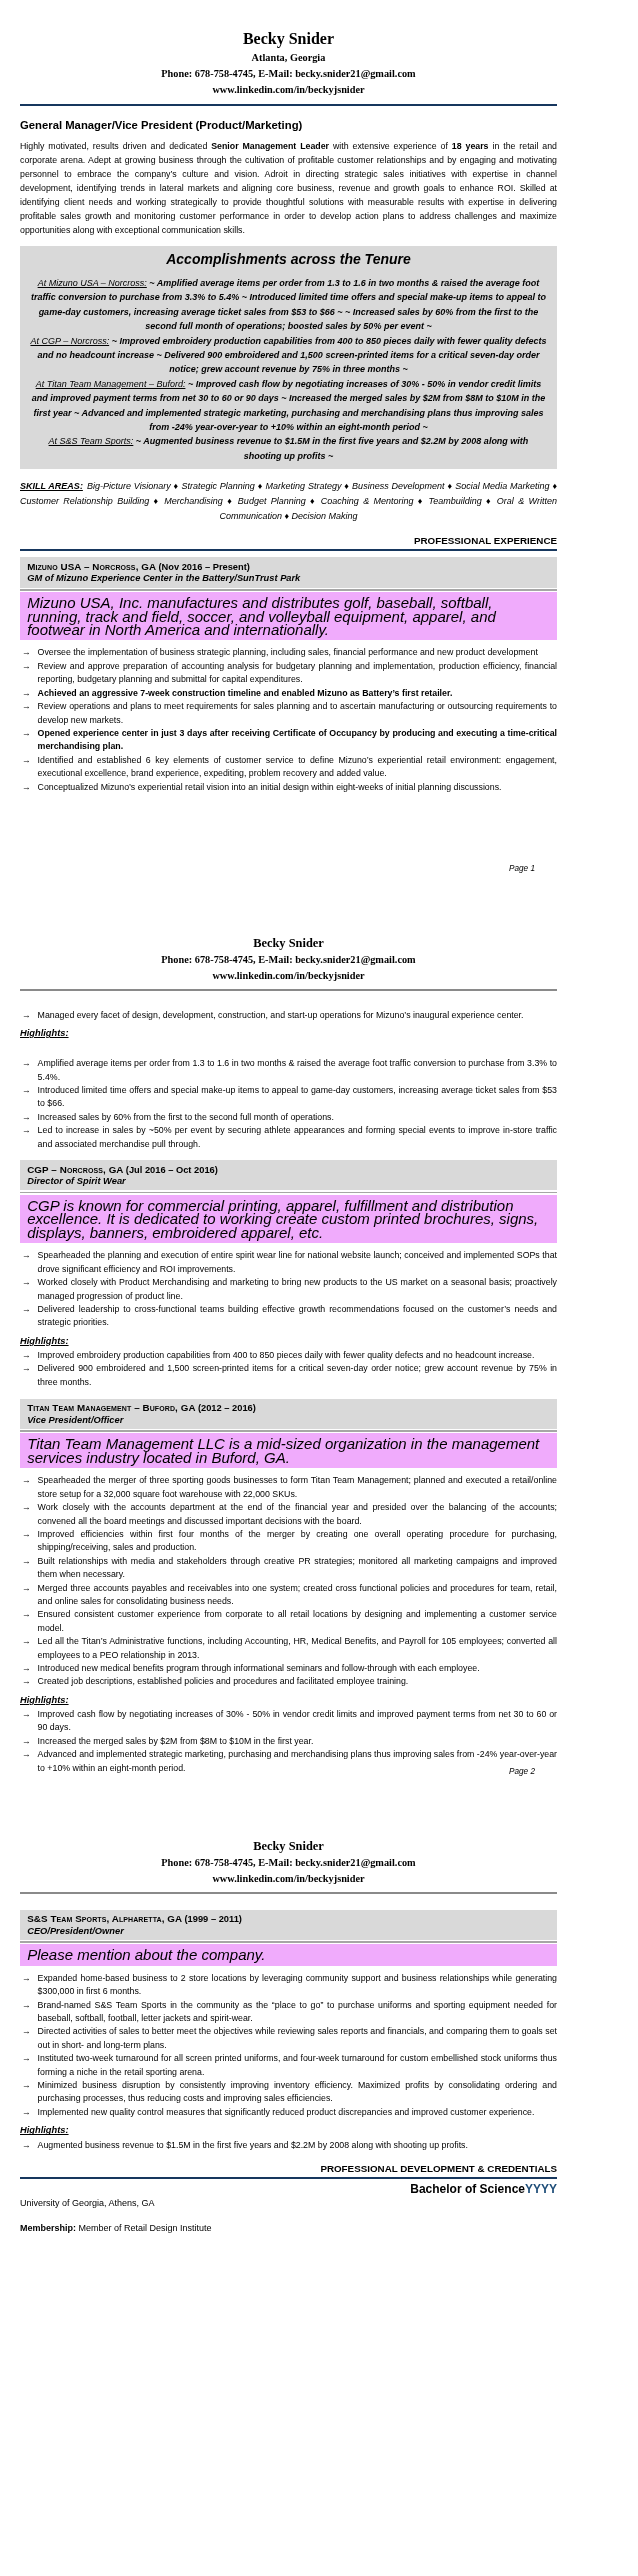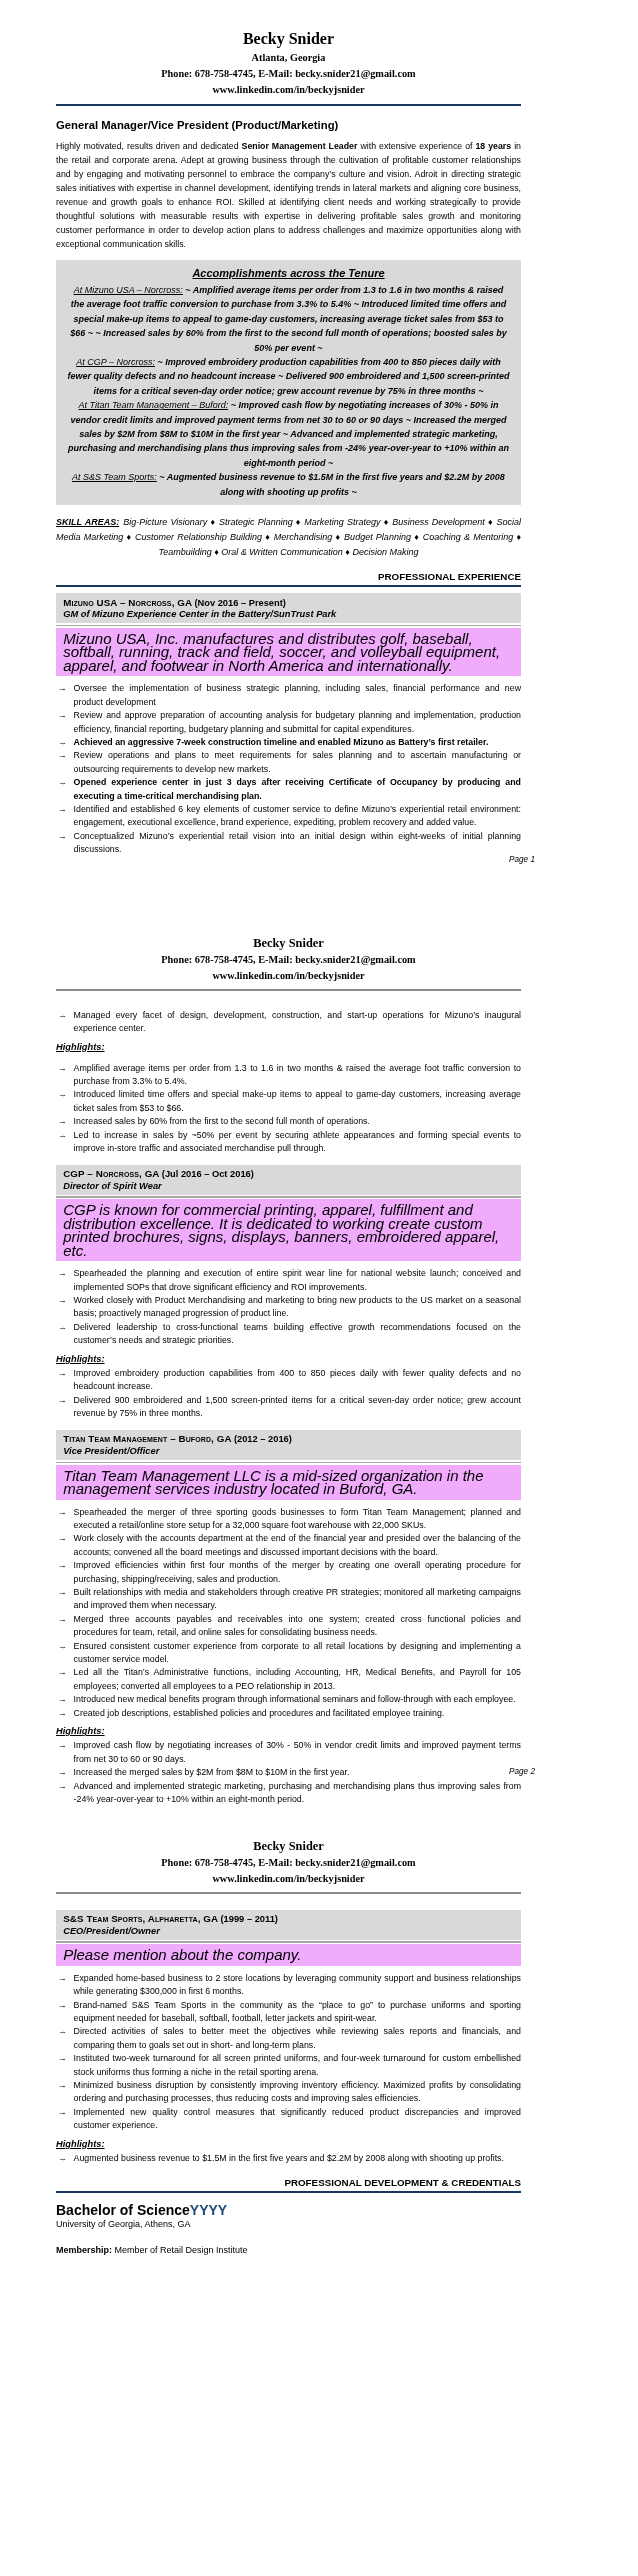--- a/index.html
+++ b/index.html
@@ -1,55 +1,55 @@
 <!DOCTYPE html>
 <html style="font-size:8.2px"><head>
 <meta charset="utf-8">
 <style>
   html,body{margin:0;padding:0;background:#ffffff;}
   body{width:639px;font-family:"Liberation Sans",sans-serif;color:#000;}
-  .page{position:relative;width:577px;height:903px;overflow:hidden;box-sizing:border-box;padding:0 56px;background:#fff;}
+  .page{position:relative;width:577px;height:903px;overflow:hidden;box-sizing:border-box;padding:0 20px;background:#fff;}
   .hdr{text-align:center;font-family:"Liberation Serif",serif;font-weight:bold;}
   .hdr-name-lg{font-size:16px;padding-top:30px;line-height:1.15;}
   .hdr-name-sm{font-size:12.4px;padding-top:33px;line-height:1.2;}
   .hdr-line{font-size:10.3px;margin-top:3.6px;line-height:1.2;}
   .rule-navy{height:2.6px;background:#17375E;margin-top:7.7px;}
   .rule-navy-thin{height:2.1px;background:#17375E;margin-top:3.1px;}
   .rule-gray{height:2.1px;background:#8a8a8a;margin-top:6.2px;}
   .doc-title{text-align:left;font-weight:bold;font-size:11.3px;margin:12.4px 0 8.2px;}
   .summary{font-size:8.8px;line-height:14px;text-align:justify;}
   .b{font-weight:bold;}
   .accomp{background:#D9D9D9;margin-top:9.3px;padding:5.2px 10.3px 6.2px;text-align:center;font-style:italic;font-size:9px;line-height:14.4px;}
-  .accomp-title{font-weight:bold;text-decoration:underline;font-size:11px;margin-bottom:3px;}
+  .accomp-title{font-weight:bold;font-size:14px;margin-bottom:10px;}
   .accomp-lead{text-decoration:underline;}
   .accomp-body{font-weight:bold;}
   .skills{margin-top:9.3px;font-style:italic;font-size:9px;line-height:15px;text-align:justify;text-align-last:center;}
   .skills-label{font-weight:bold;text-decoration:underline;margin-right:4.1px;}
   .sect-head{text-align:right;font-weight:bold;font-size:9.8px;margin-top:11.3px;}
   .jobhead{background:#D9D9D9;padding:3.6px 7.2px 4.1px;margin-top:6.2px;}
   .jobhead .co{font-weight:bold;font-size:9.8px;font-variant:small-caps;letter-spacing:0.1px;}
   .jobhead .dates{font-weight:bold;font-size:9.3px;}
   .jobhead .role{font-weight:bold;font-style:italic;font-size:9.3px;margin-top:1.5px;}
   .jobsep{height:1.5px;background:#a6a6a6;margin:1.5px 0;}
   .jobblurb{background:#f0abfc;padding:4.1px 7.2px;font-style:italic;font-size:15px;line-height:13.4px;}
   .bullets{margin-top:6px;}
   .bullet{display:flex;font-size:8.8px;line-height:13.4px;margin:0;}
   .bullet .ar{flex:0 0 15.5px;margin-left:2.1px;}
   .bullet .ar::before{content:"\2192";}
   .bullet .tx{flex:1;text-align:justify;}
   .bullet.bold .tx{font-weight:bold;}
   .hl-label{font-weight:bold;font-style:italic;text-decoration:underline;font-size:9.3px;margin:6.2px 0 3.1px;}
-  .edu-row{display:flex;justify-content:flex-start;align-items:baseline;font-size:14px;margin-top:9px;}
+  .edu-row{display:flex;justify-content:flex-end;align-items:baseline;font-size:12px;margin-top:3px;}
   .edu-deg{font-weight:bold;}
   .edu-year{font-weight:bold;color:#1F4E79;}
   .edu-school{font-size:9px;margin-top:1.5px;}
   .membership{font-size:9px;margin-top:15.5px;}
   .membership .lbl{font-weight:bold;}
   .page-foot{position:absolute;right:42px;bottom:30px;font-style:italic;font-size:8.2px;}
-  .page-foot.p1{bottom:39px;}
+  .page-foot.p1{bottom:30px;}
 </style>
 </head>
 <body>
 
 <div class="page">
   <div class="hdr">
     <div class="hdr-name-lg">Becky Snider</div>
     <div class="hdr-line">Atlanta, Georgia</div>
     <div class="hdr-line">Phone: 678-758-4745, E-Mail: becky.snider21@gmail.com</div>
     <div class="hdr-line">www.linkedin.com/in/beckyjsnider</div>
@@ -123,21 +123,21 @@
   <div class="rule-gray"></div>
 
   <div class="bullets" style="margin-top:17.5px;">
     <div class="bullet">
         <span class="ar"></span>
         <span class="tx">Managed every facet of design, development, construction, and start-up operations for Mizuno’s inaugural experience center.</span>
       </div>
   </div>
 
   <div class="hl-label">Highlights:</div>
-  <div class="bullets" style="margin-top:10px;">
+  <div class="bullets" style="margin-top:19px;">
     <div class="bullet">
         <span class="ar"></span>
         <span class="tx">Amplified average items per order from 1.3 to 1.6 in two months &amp; raised the average foot traffic conversion to purchase from 3.3% to 5.4%.</span>
       </div>
     <div class="bullet">
         <span class="ar"></span>
         <span class="tx">Introduced limited time offers and special make-up items to appeal to game-day customers, increasing average ticket sales from $53 to $66.</span>
       </div>
     <div class="bullet">
         <span class="ar"></span>

